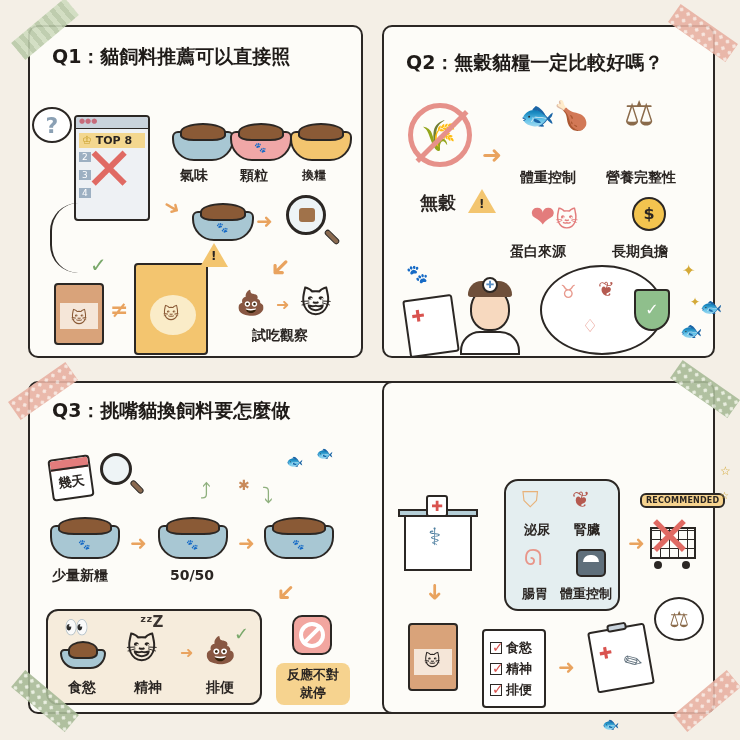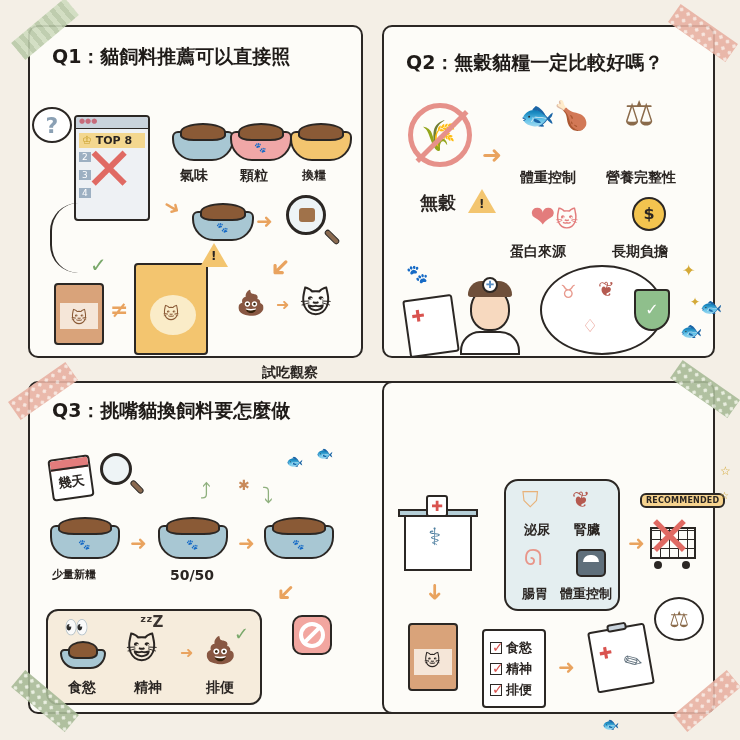--- a/index.html
+++ b/index.html
@@ -139,21 +139,21 @@
   <div class="bag" style="left:104px;top:236px;width:74px;height:92px;background:#f3c56f;">
     <div style="position:absolute;left:14px;top:30px;width:46px;height:40px;border-radius:50%;background:#faecc8;"></div>
     <span class="face">🐱</span>
   </div>
   <div style="position:absolute;left:170px;top:216px;width:0;height:0;border-left:14px solid transparent;border-right:14px solid transparent;border-bottom:24px solid #f3c56f;"></div>
   <div class="lbl" style="left:181px;top:222px;font-size:12px;">!</div>
 
   <div style="position:absolute;left:206px;top:262px;font-size:24px;">💩</div>
   <div class="arrow" style="left:246px;top:270px;font-size:16px;">➜</div>
   <div style="position:absolute;left:270px;top:258px;font-size:30px;">😺</div>
-  <div class="lbl" style="left:232px;top:300px;font-size:14px;margin-top:37px;">試吃觀察</div>
+  <div class="lbl" style="left:222px;top:300px;font-size:14px;">試吃觀察</div>
 </div>
 
 <div class="panel p2">
   <div class="title" style="left:22px;top:22px;">Q2：無穀貓糧一定比較好嗎？</div>
 
   <div style="position:absolute;left:24px;top:76px;width:64px;height:64px;border:5px solid #e6918a;border-radius:50%;display:flex;align-items:center;justify-content:center;font-size:30px;color:#e8a94e;">
     🌾
     <div style="position:absolute;left:-6px;top:26px;width:70px;height:5px;background:#e6918a;transform:rotate(-45deg);"></div>
   </div>
   <div class="lbl" style="left:36px;top:164px;font-size:18px;">無穀</div>
@@ -220,40 +220,44 @@
   <div class="bowl blue" style="left:234px;top:142px;width:70px;height:34px;">
       <span class="paw">🐾</span>
     </div>
 
   <div class="deco" style="left:170px;top:96px;font-size:22px;color:#8fb07e;">⤴</div>
   <div class="deco" style="left:232px;top:100px;font-size:22px;color:#8fb07e;">⤵</div>
   <div class="deco" style="left:208px;top:94px;font-size:14px;color:#c98a5a;">✱</div>
   <div class="deco" style="left:256px;top:70px;font-size:14px;color:#8aa4b8;">🐟</div>
   <div class="deco" style="left:286px;top:62px;font-size:14px;color:#8aa4b8;">🐟</div>
 
-  <div class="lbl" style="left:22px;top:184px;font-size:11px;">少量新糧</div>
+  <div class="lbl" style="left:22px;top:184px;font-size:14px;">少量新糧</div>
   <div class="lbl" style="left:140px;top:184px;font-size:14px;">50/50</div>
   <div class="arrow" style="left:246px;top:198px;transform:rotate(135deg);font-size:24px;">➜</div>
 
   <div class="box-beige" style="left:16px;top:226px;width:216px;height:96px;"></div>
   <div style="position:absolute;left:34px;top:232px;font-size:20px;">👀</div>
   <div class="bowl blue" style="left:30px;top:266px;width:46px;height:20px;"></div>
   <div style="position:absolute;left:96px;top:248px;font-size:30px;">😺</div>
   <div class="deco" style="left:110px;top:230px;font-size:15px;font-weight:bold;">ᶻᶻZ</div>
   <div class="arrow" style="left:150px;top:262px;font-size:16px;">➜</div>
   <div style="position:absolute;left:174px;top:252px;font-size:26px;">💩</div>
   <div class="check" style="position:absolute;left:204px;top:240px;font-size:18px;">✓</div>
   <div class="lbl" style="left:38px;top:296px;font-size:14px;">食慾</div>
   <div class="lbl" style="left:104px;top:296px;font-size:14px;">精神</div>
   <div class="lbl" style="left:176px;top:296px;font-size:14px;">排便</div>
 
   <div style="position:absolute;left:262px;top:232px;width:40px;height:40px;background:#f2a6a0;border:2px solid #2b2724;border-radius:10px;display:flex;align-items:center;justify-content:center;">
     <div style="width:26px;height:26px;border:4px solid #fff;border-radius:50%;position:relative;">
       <div style="position:absolute;left:-4px;top:7px;width:26px;height:4px;background:#fff;transform:rotate(-45deg);"></div>
     </div>
+  </div>
+  <div class="badge-yellow" style="left:246px;top:280px;width:74px;">
+    <span>反應不對</span><br>
+    <span>就停</span>
   </div>
 </div>
 
 <div class="panel p4">
 
   <div style="position:absolute;left:14px;top:112px;width:80px;height:78px;">
     <div style="position:absolute;left:0;top:14px;width:80px;height:8px;background:#b5cfd8;border:2px solid #2b2724;"></div>
     <div style="position:absolute;left:28px;top:0;width:22px;height:22px;background:#fff;border:2px solid #2b2724;border-radius:3px;color:#d9534f;font-weight:bold;font-size:14px;text-align:center;line-height:18px;">✚</div>
     <div style="position:absolute;left:6px;top:22px;width:68px;height:54px;background:#fff;border:2px solid #2b2724;border-top:none;"></div>
     <div style="position:absolute;left:30px;top:28px;font-size:24px;color:#4e7fa0;">⚕</div>

